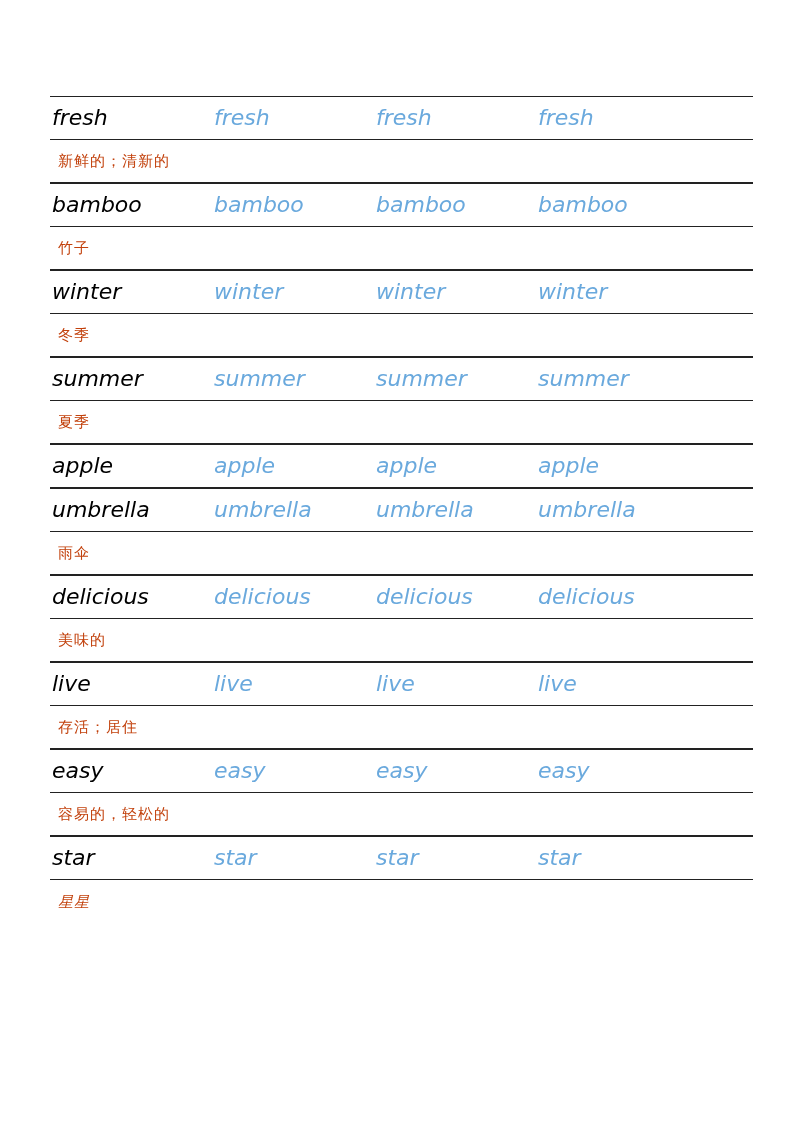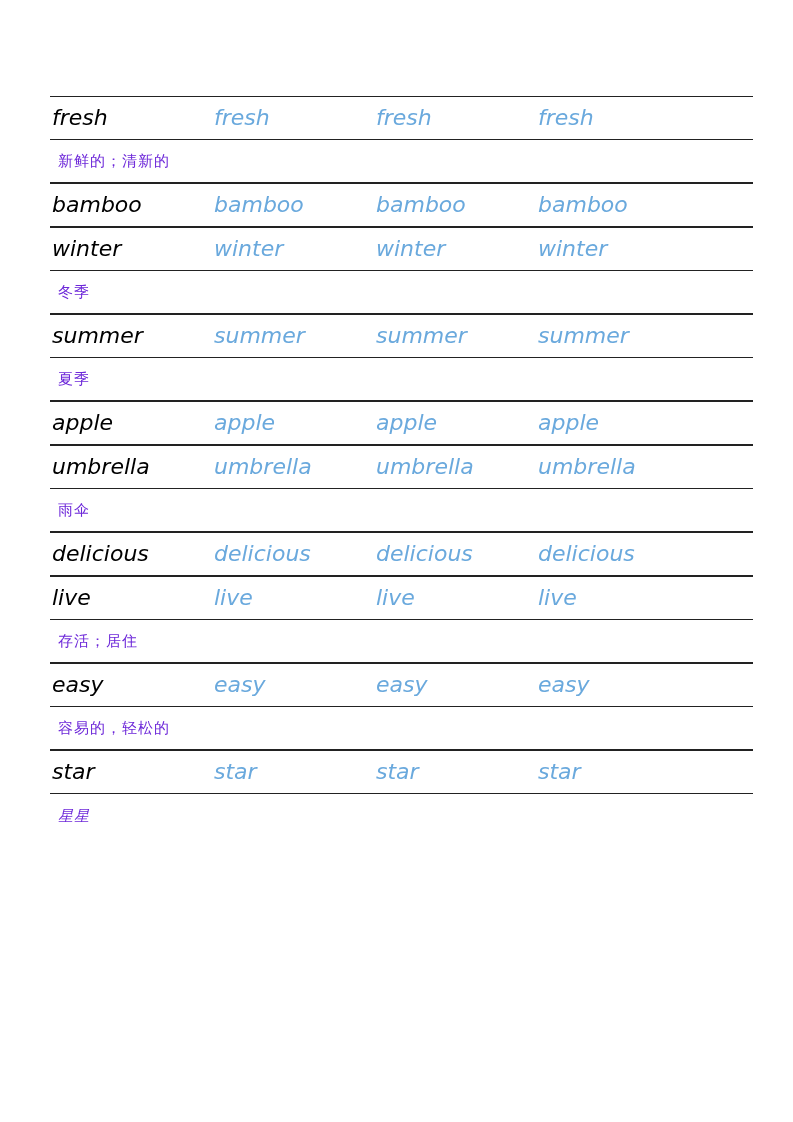--- a/index.html
+++ b/index.html
@@ -82,21 +82,21 @@
     color: #6aa9dd;
   }
 
   .meaning {
     position: absolute;
     left: 8px;
     top: 50%;
     transform: translateY(-50%);
     font-family: "DejaVu Serif", serif;
     font-size: 15px;
-    color: #6d28d9;
+    color: #c2410c;
     letter-spacing: 1px;
     white-space: nowrap;
     text-align: right;
   }
 
   .footer {
     position: absolute;
     left: 0;
     right: 0;
     top: 1095px;
@@ -130,20 +130,23 @@
 
     <div class="entry">
       <div class="write-row">
         <div class="slots">
           <div class="slot model">bamboo</div>
           <div class="slot trace">bamboo</div>
           <div class="slot trace">bamboo</div>
           <div class="slot trace">bamboo</div>
         </div>
       </div>
+      <div class="meaning-row">
+        <div class="meaning">竹子</div>
+      </div>
     </div>
 
     <div class="entry">
       <div class="write-row">
         <div class="slots">
           <div class="slot model">winter</div>
           <div class="slot trace">winter</div>
           <div class="slot trace">winter</div>
           <div class="slot trace">winter</div>
         </div>
@@ -194,20 +197,23 @@
 
     <div class="entry">
       <div class="write-row">
         <div class="slots">
           <div class="slot model">delicious</div>
           <div class="slot trace">delicious</div>
           <div class="slot trace">delicious</div>
           <div class="slot trace">delicious</div>
         </div>
       </div>
+      <div class="meaning-row">
+        <div class="meaning">美味的</div>
+      </div>
     </div>
 
     <div class="entry">
       <div class="write-row">
         <div class="slots">
           <div class="slot model">live</div>
           <div class="slot trace">live</div>
           <div class="slot trace">live</div>
           <div class="slot trace">live</div>
         </div>

